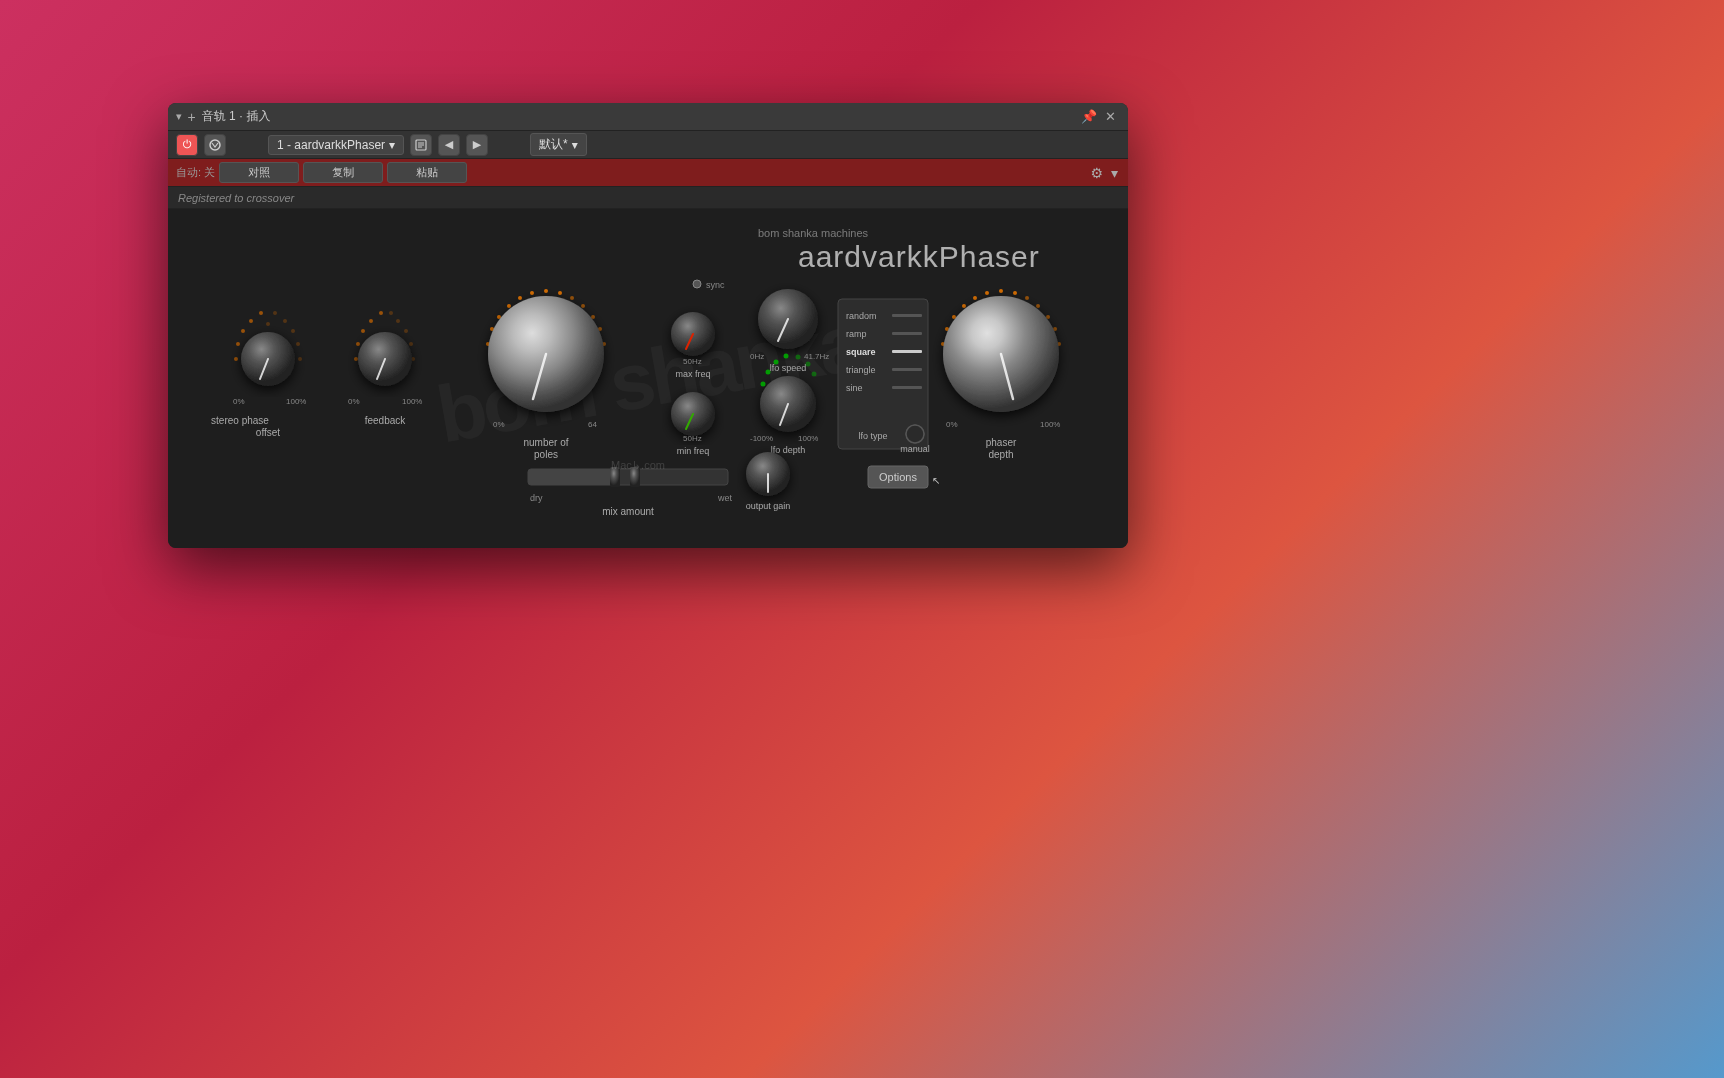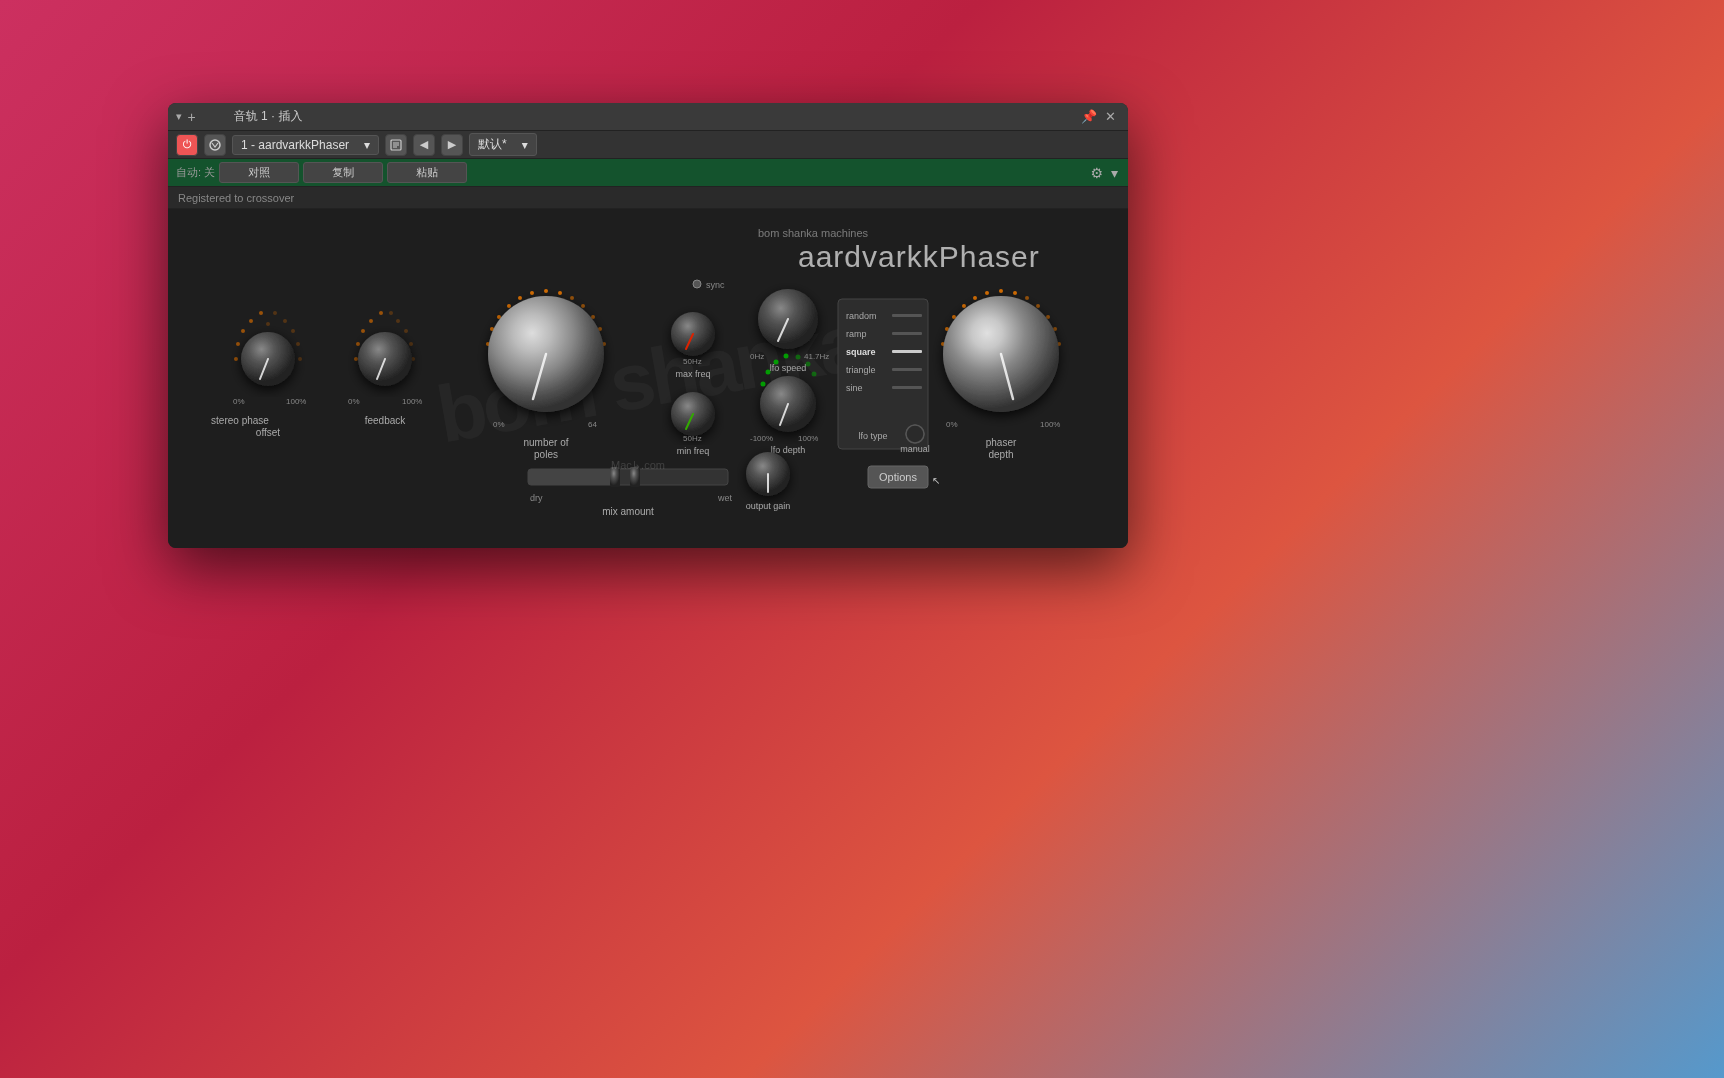--- a/index.html
+++ b/index.html
@@ -46,21 +46,20 @@
 
     .title-plus {
       color: #aaa;
       font-size: 14px;
       cursor: pointer;
     }
 
     .title-text {
       color: #ccc;
       font-size: 12px;
-      margin-left: 32px;
     }
 
     .title-spacer { flex: 1; }
 
     .title-pin, .title-close {
       color: #aaa;
       font-size: 13px;
       cursor: pointer;
       padding: 2px 4px;
     }
@@ -94,26 +93,27 @@
     .preset-selector {
       background: #444;
       border: 1px solid #555;
       color: #ddd;
       font-size: 12px;
       padding: 2px 8px;
       border-radius: 3px;
       cursor: pointer;
       display: flex;
       align-items: center;
-      gap: 15px;
+      gap: 4px;
+      margin-left: 36px;
     }
 
     .toolbar2 {
       height: 28px;
-      background: #14532d;
+      background: #7f1d1d;
       display: flex;
       align-items: center;
       padding: 0 8px;
       gap: 4px;
       border-bottom: 1px solid #222;
     }
 
     .auto-label {
       color: #999;
       font-size: 11px;
@@ -138,20 +138,21 @@
       padding: 2px;
     }
 
     .registered-bar {
       height: 22px;
       background: #2a2a2a;
       display: flex;
       align-items: center;
       padding: 0 10px;
       border-bottom: 1px solid #222;
+      font-style: italic;
     }
 
     .registered-text {
       color: #888;
       font-size: 11px;
     }
 
     
     .plugin-area {
       height: calc(100% - 28px - 28px - 28px - 22px);

